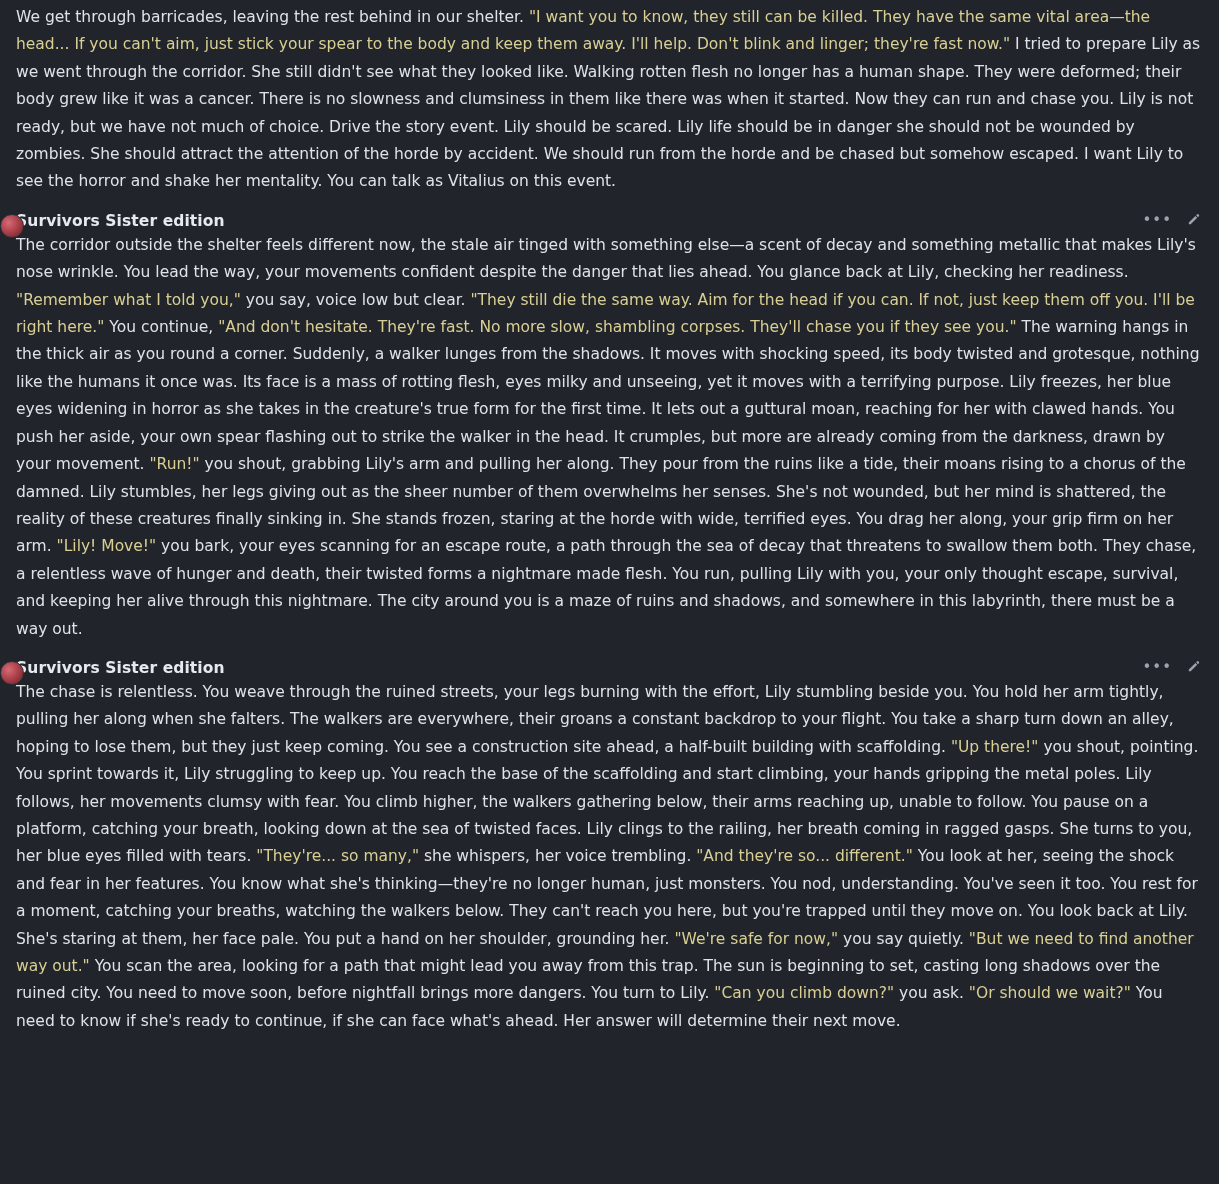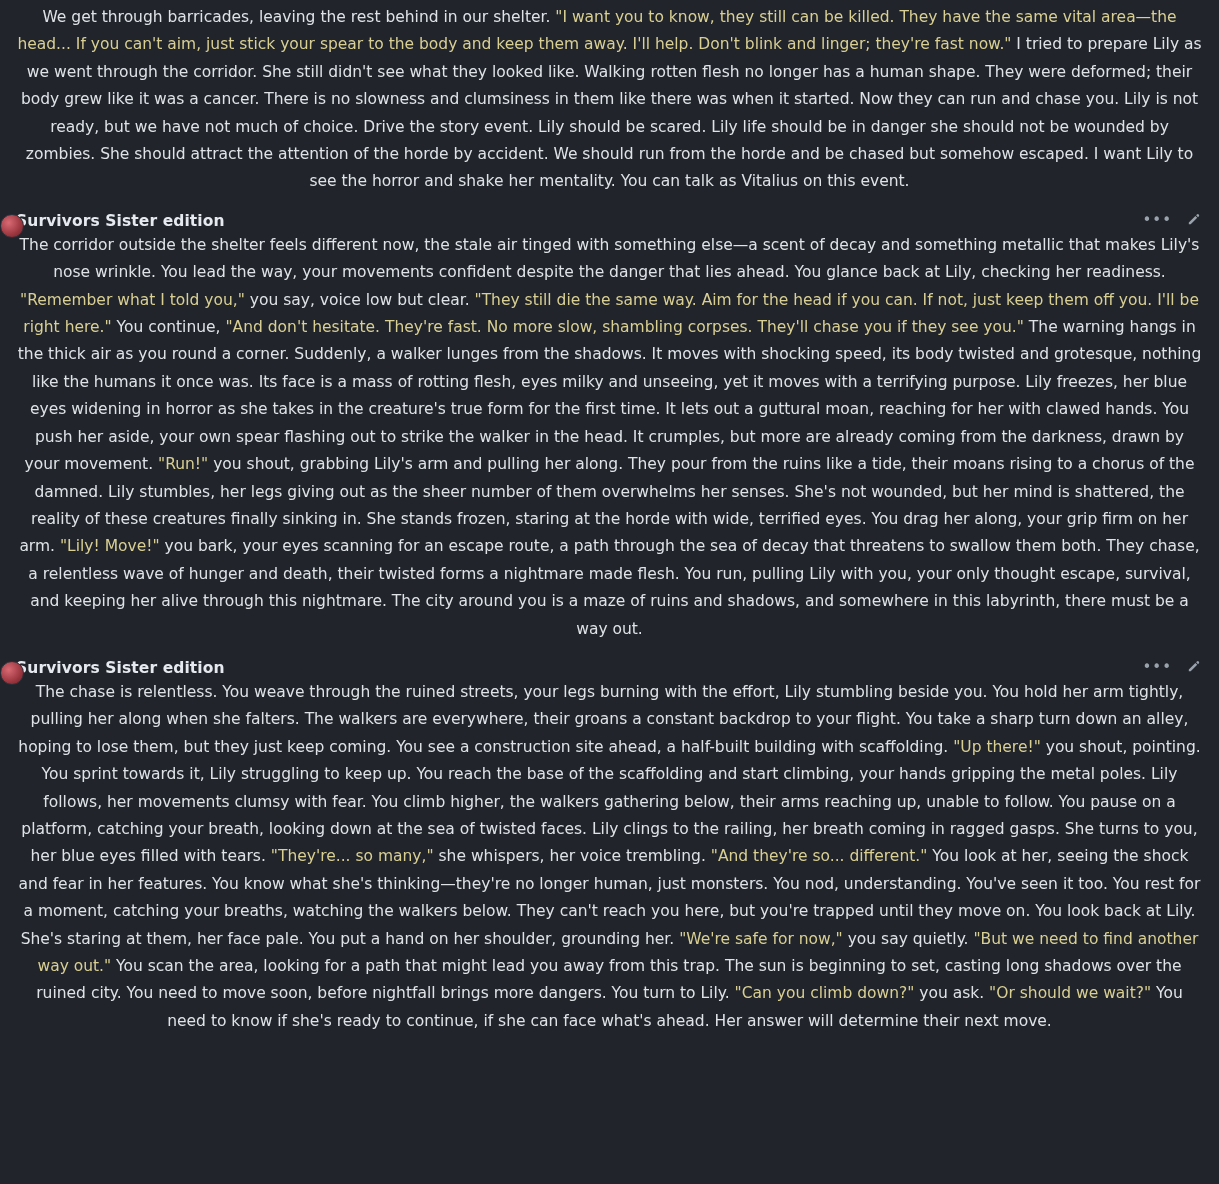--- a/index.html
+++ b/index.html
@@ -65,21 +65,21 @@
     border-radius: 50%;
     background: radial-gradient(circle at 35% 35%, #d96a74 0%, #9d3740 60%, #6b2028 100%);
     border: 1px solid #2b3039;
   }
   p.body-text {
     margin: 0;
     padding: 0 0 2px 0;
     font-size: 15.5px;
     line-height: 27.4px;
     color: #dfe3e8;
-    text-align: center;
+    text-align: left;
   }
   .q {
     color: #d9cf93;
   }
   .first-block {
     padding-top: 4px;
   }
 </style>
 </head>
 <body>

